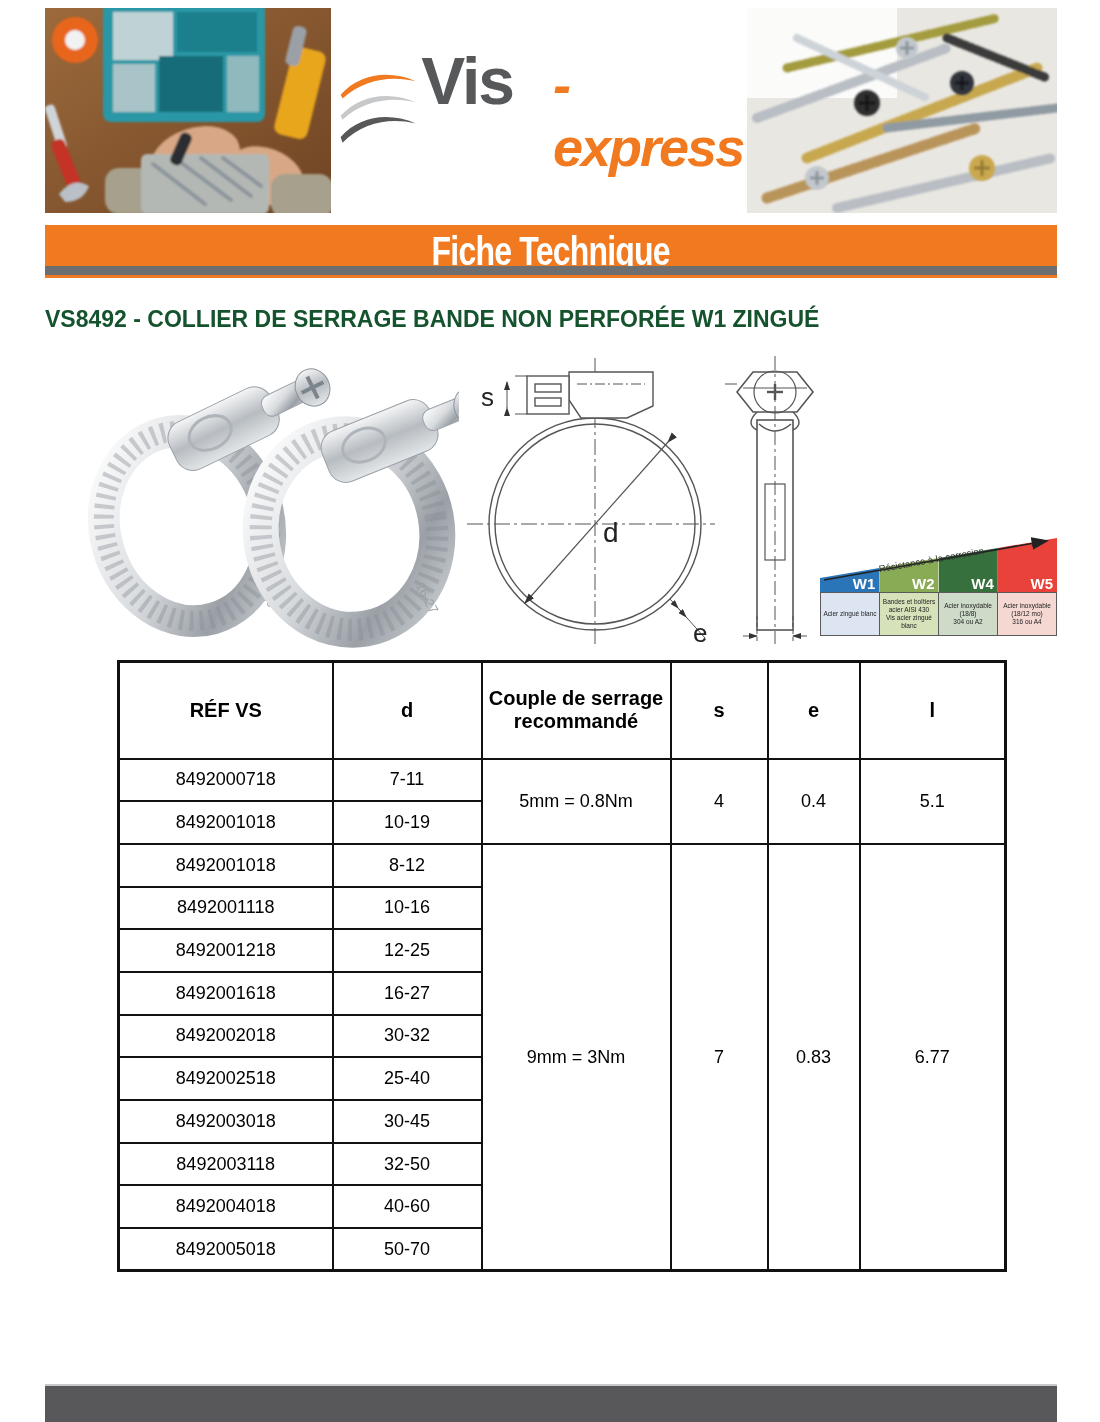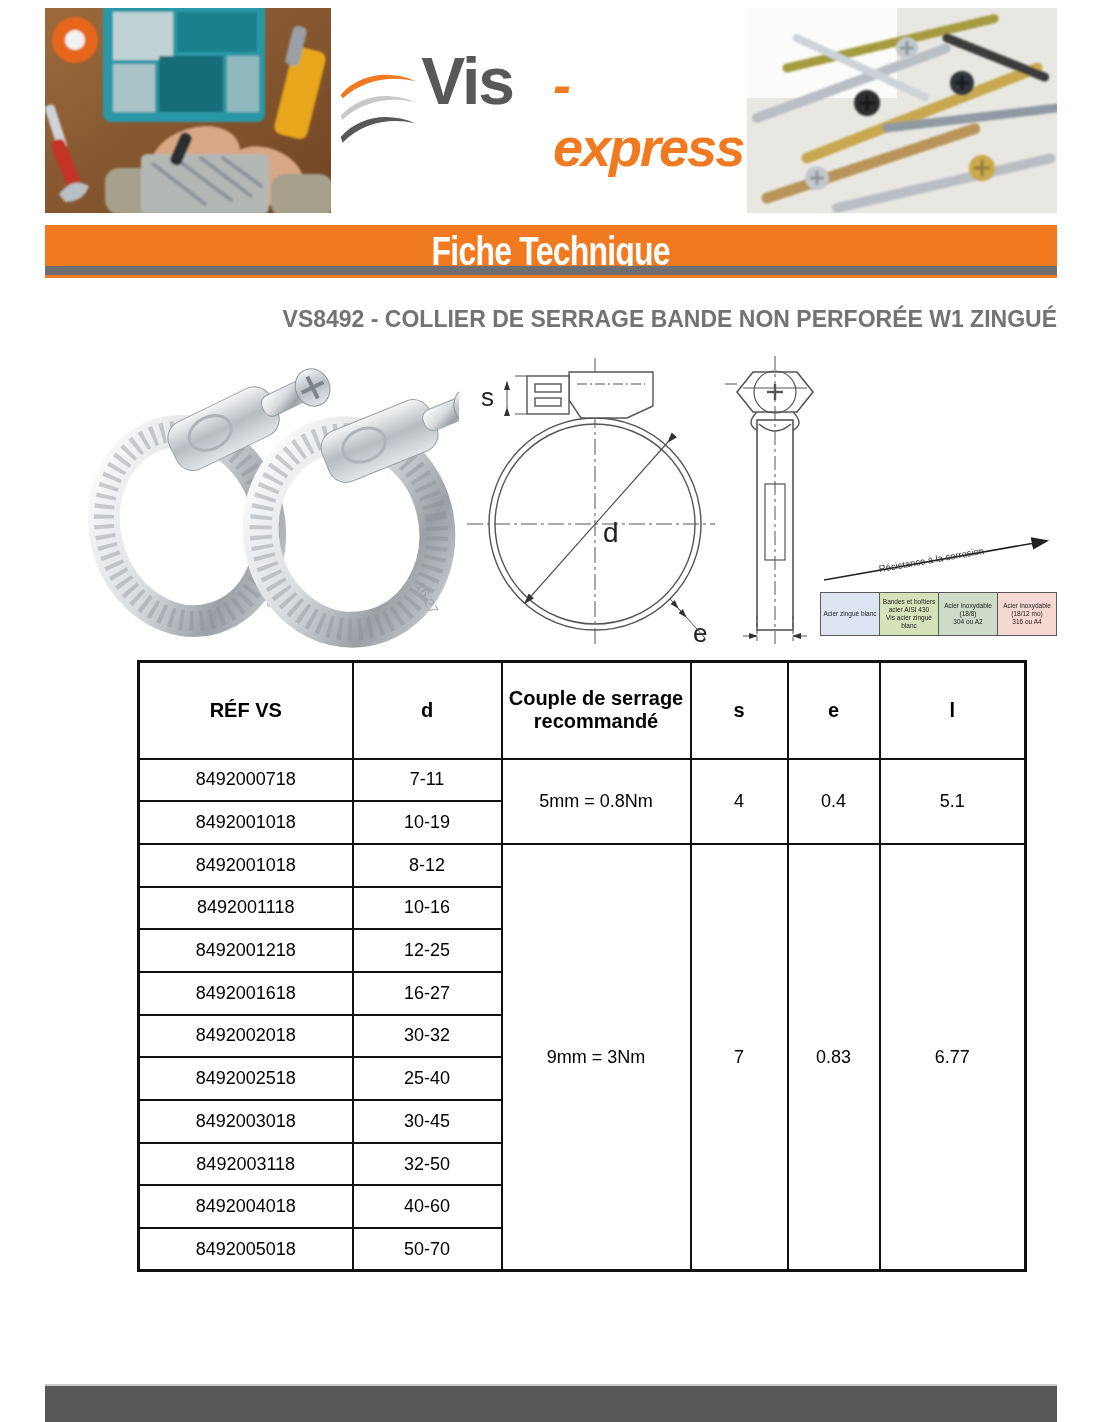--- a/index.html
+++ b/index.html
@@ -12,22 +12,22 @@
   .photo-right{width:312px;height:205px;overflow:hidden;}
   .logo-text{display:flex;align-items:baseline;}
   .logo-brand{font-size:66px;font-weight:bold;color:#57585a;letter-spacing:-2px;}
   .logo-suffix{font-size:54px;font-style:italic;font-weight:600;color:#f1791f;letter-spacing:-2px;margin-left:40px;}
   .banner{position:absolute;left:45px;top:213px;width:1012px;height:53px;background:#f1791f;
           display:flex;align-items:center;justify-content:center;margin-top:12px;}
   .banner-title{color:#fff;font-weight:bold;font-size:41px;display:inline-block;
                 transform:scaleX(0.78);letter-spacing:-1px;white-space:nowrap;}
   .gray-strip{position:absolute;left:45px;top:266px;width:1012px;height:9px;background:#6d6e70;}
   
-  .product-title{position:absolute;left:45px;top:306px;width:1012px;text-align:right;
-                 color:#737373;font-weight:bold;font-size:23px;letter-spacing:0;}
+  .product-title{position:absolute;left:45px;top:306px;width:1012px;text-align:left;
+                 color:#14532d;font-weight:bold;font-size:23px;letter-spacing:0;}
   
   .figures{position:absolute;left:45px;top:352px;width:1012px;height:302px;}
   .clamps-photo{position:absolute;left:42px;top:2px;width:372px;height:296px;}
   .front-drawing{position:absolute;left:420px;top:2px;width:252px;height:292px;}
   .side-drawing{position:absolute;left:668px;top:2px;width:128px;height:292px;}
   
   .resistance-chart{position:absolute;left:775px;top:182px;width:237px;height:106px;}
   .grade-row{position:absolute;left:0;top:0;width:237px;height:58px;display:flex;}
   .grade-col{position:relative;flex:1;height:58px;}
   .grade-fill{position:absolute;left:0;top:0;right:0;bottom:0;}
@@ -37,21 +37,21 @@
   .g3 .grade-fill{clip-path:polygon(0 14px,100% 4px,100% 100%,0 100%);}
   .grade-code{position:absolute;right:4px;bottom:0px;color:#fff;font-weight:bold;font-size:15px;}
   .desc-row{position:absolute;left:0;top:58px;width:237px;height:44px;display:flex;}
   .grade-desc{flex:1;border:1px solid #5a5a5a;border-left-width:0;font-size:6.5px;line-height:1.25;
               display:flex;align-items:center;justify-content:center;text-align:center;
               white-space:pre-line;color:#222;padding:1px;}
   .grade-desc.first{border-left-width:1px;}
   .chart-arrow{position:absolute;left:0;top:0;pointer-events:none;}
   
   .spec-table{position:absolute;left:117px;top:660px;border-collapse:collapse;table-layout:fixed;
-              border:3px solid #111;margin-left:20px;}
+              border:3px solid #111;}
   .spec-table td,.spec-table th{border:2px solid #111;text-align:center;vertical-align:middle;
               padding:0 4px;background:#fff;}
   .spec-table th{font-size:20px;font-weight:bold;}
   .spec-table td{font-size:18px;font-weight:normal;text-align:center;}
   .hdr-row{height:97px;}
   .data-row{height:42.7px;}
   
   .footer-bar{position:absolute;left:45px;top:1384px;width:1012px;height:38px;background:#58585a;
               border-top:2px solid #c9c9c9;box-sizing:border-box;}
   svg text{font-family:"Liberation Sans",sans-serif;}
@@ -266,20 +266,38 @@
 
           <line x1="44" y1="262" x2="44" y2="288" stroke-dasharray="4 3" stroke-width="1"></line>
           <line x1="80" y1="262" x2="80" y2="288" stroke-dasharray="4 3" stroke-width="1"></line>
           <line x1="30" y1="282" x2="44" y2="282" stroke-width="1" marker-end="url(#ah)"></line>
           <line x1="94" y1="282" x2="80" y2="282" stroke-width="1" marker-end="url(#ah)"></line>
         </g>
       </svg>
     </div>
 
     <div class="resistance-chart">
+      <div class="grade-row">
+        <div class="grade-col g0">
+          <div class="grade-fill" style="background-color: rgb(42, 116, 184);"></div>
+          <span class="grade-code">W1</span>
+        </div>
+        <div class="grade-col g1">
+          <div class="grade-fill" style="background-color: rgb(137, 171, 85);"></div>
+          <span class="grade-code">W2</span>
+        </div>
+        <div class="grade-col g2">
+          <div class="grade-fill" style="background-color: rgb(53, 112, 61);"></div>
+          <span class="grade-code">W4</span>
+        </div>
+        <div class="grade-col g3">
+          <div class="grade-fill" style="background-color: rgb(233, 66, 58);"></div>
+          <span class="grade-code">W5</span>
+        </div>
+      </div>
       <div class="desc-row">
         <div class="grade-desc first" style="background-color: rgb(221, 228, 242);">Acier zingué blanc</div>
         <div class="grade-desc" style="background-color: rgb(214, 226, 186);">Bandes et boîtiers
 acier AISI 430
 Vis acier zingué blanc</div>
         <div class="grade-desc" style="background-color: rgb(206, 219, 201);">Acier inoxydable (18/8)
 304 ou A2</div>
         <div class="grade-desc" style="background-color: rgb(246, 216, 210);">Acier inoxydable
 (18/12 mo)
 316 ou A4</div>

